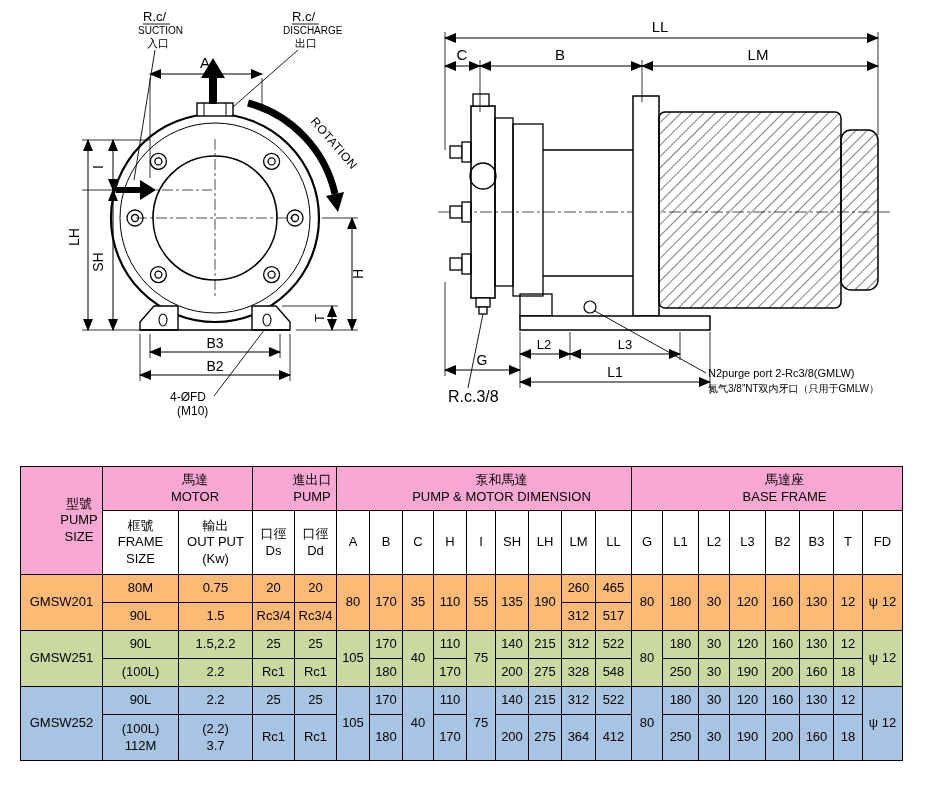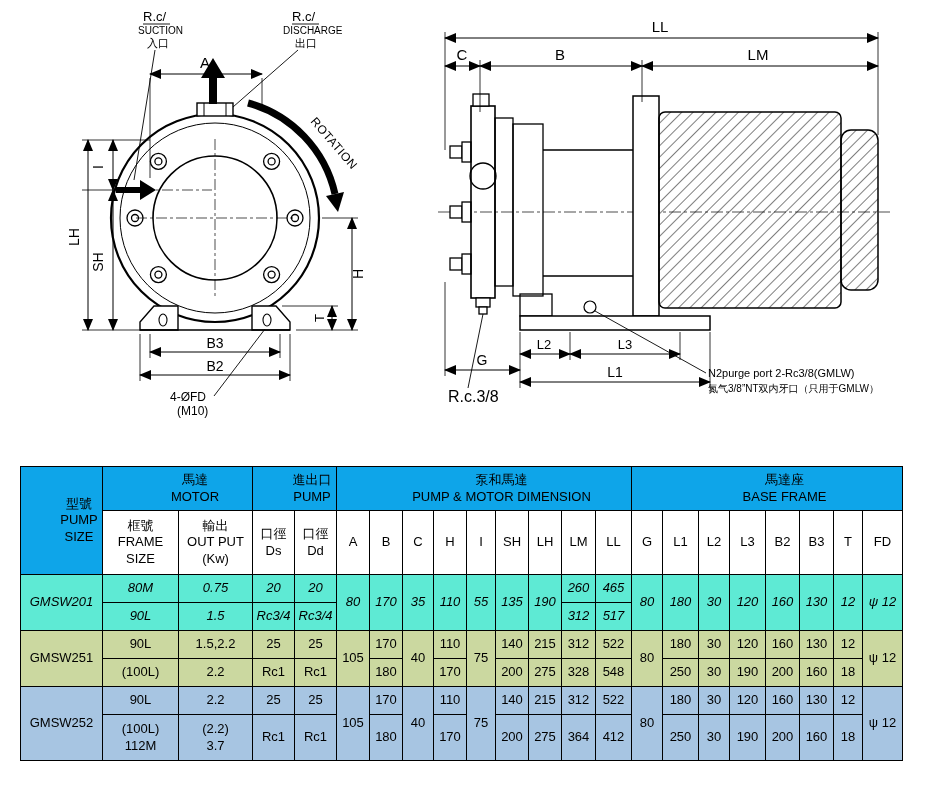--- a/index.html
+++ b/index.html
@@ -12,25 +12,25 @@
   svg text { font-family:"Liberation Sans", sans-serif; }
   table {
     border-collapse:collapse; table-layout:fixed;
     margin:8px 0 0 20px; font-size:13px; color:#000;
   }
   th, td {
     border:1px solid #000; text-align:center; vertical-align:middle;
     padding:0 1px; white-space:pre-line; font-weight:normal; line-height:1.25;
     overflow:hidden;
   }
-  thead tr:nth-child(1) th { height:44px; background:#0ea5e9;padding-left:36px; }
+  thead tr:nth-child(1) th { height:44px; background:#f9a8d4;padding-left:36px; }
   thead tr:nth-child(2) th { height:64px; background:#fff; }
   tbody td { height:28px; }
   tr.tall td { height:46px; }
-  tr.g201 td { background:#5eead4;font-style:italic; }
+  tr.g201 td { background:#fdba74; }
   tr.g251 td { background:#cbd8a0; }
   tr.g252 td { background:#a7c5e2; }
 </style>
 </head>
 <body>
 
 <div class="page">
 
   <div class="drawings">
 

